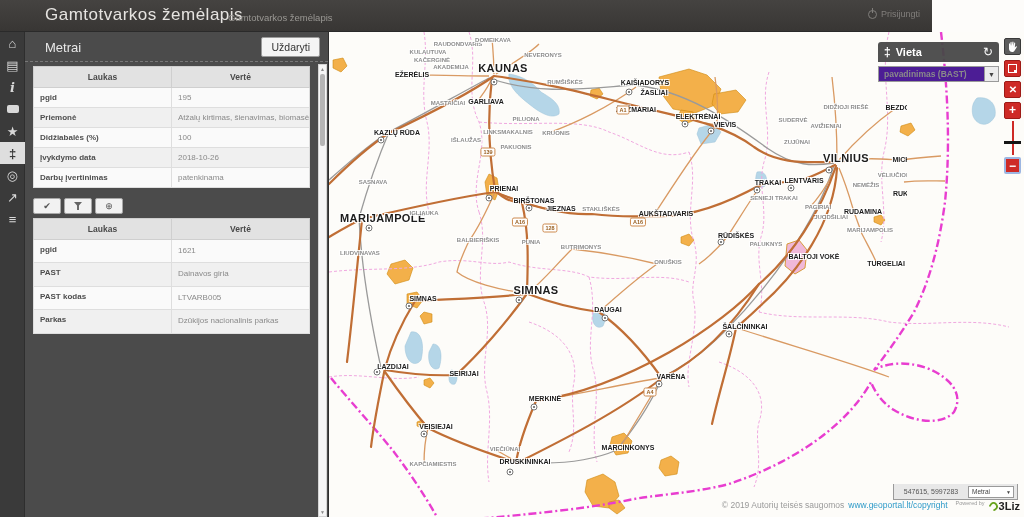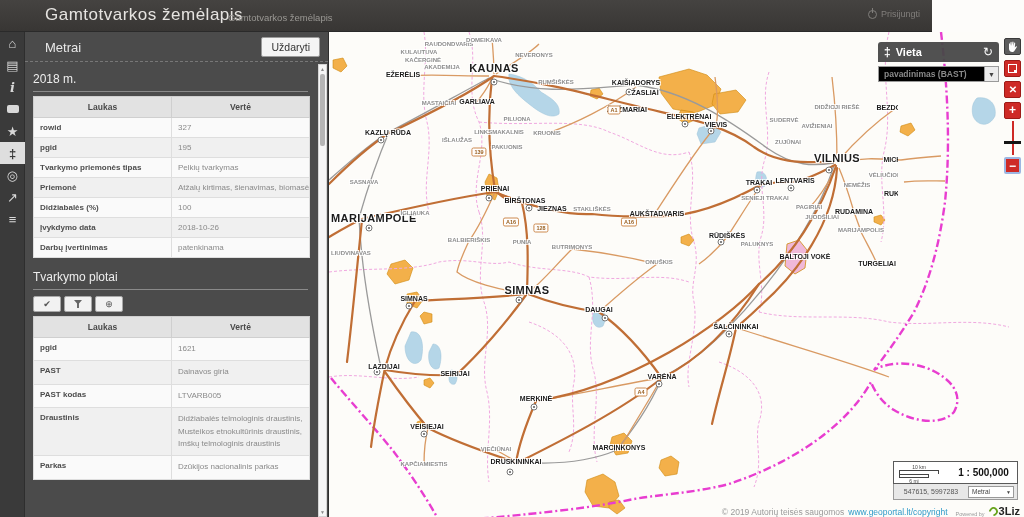--- a/index.html
+++ b/index.html
@@ -50,38 +50,38 @@
   .funnel{width:8px;height:8px;background:#666;clip-path:polygon(0 0,100% 0,62% 45%,62% 100%,38% 100%,38% 45%)}
   
   .pscroll{position:absolute;right:1px;top:32px;bottom:0;width:9px;background:#f6f6f6;border:1px solid #d5d5d5}
   .pscroll .arr{position:absolute;left:0;width:7px;font-size:5px;color:#888;text-align:center;cursor:pointer}
   .pscroll .arr.up{top:1px}.pscroll .arr.down{bottom:1px}
   .pscroll .thumb{position:absolute;left:1px;top:9px;width:5px;height:72px;background:#b5b5b5;border-radius:2px;cursor:pointer}
 
   
   .map{position:absolute;left:329px;top:32px;width:695px;height:485px;background:#fdfcf9;cursor:grab}
   .map svg{position:absolute;left:0;top:0}
-  .map-labels{position:absolute;left:329px;top:32px;width:569px;height:485px;pointer-events:none;overflow:hidden;z-index:5}
+  .map-labels{position:absolute;left:338px;top:32px;width:569px;height:485px;pointer-events:none;overflow:hidden;z-index:5}
   .lbl{position:absolute;transform:translate(-50%,-50%);font-weight:bold;color:#1c1c1c;white-space:nowrap;
        text-shadow:1px 1px 0 #fff,-1px -1px 0 #fff,1px -1px 0 #fff,-1px 1px 0 #fff}
   .lbl.c{font-size:11px;letter-spacing:.4px}
   .lbl.t{font-size:7px}
   .lbl.v{font-size:6px;color:#8d8d8d}
   .lbl.L{transform:translate(0,-50%)}
   .badge{position:absolute;transform:translate(-50%,-50%);font-size:5.5px;font-weight:bold;color:#9a6022;
      background:#fff;border:1px solid #cd8a4e;border-radius:2px;padding:0 2px;line-height:7px}
 
   
   .vieta{position:absolute;left:878px;top:42px;width:121px;z-index:10}
   .vieta-head{height:20px;background:rgba(72,72,72,.95);border-radius:3px 3px 0 0;color:#fff;
      display:flex;align-items:center;padding:0 6px;gap:5px}
   .vieta-head .vpin{font-weight:bold;font-size:12px}
   .vieta-head .vtitle{font-size:11px;font-weight:bold;flex:1}
   .vieta-head .vrefresh{font-size:12px;cursor:pointer}
-  .vieta-select{margin-top:4px;height:16px;background:#000000;border:1px solid #9a9a9a;display:flex;align-items:center;cursor:pointer}
+  .vieta-select{margin-top:4px;height:16px;background:#4c1d95;border:1px solid #9a9a9a;display:flex;align-items:center;cursor:pointer}
   .vieta-select .vval{flex:1;font-size:8.5px;font-weight:bold;color:#8a8a8a;padding-left:5px}
   .vieta-select .varrow{width:14px;height:100%;border-left:1px solid #9a9a9a;background:#ececec;
      display:flex;align-items:center;justify-content:center;font-size:7px;color:#444}
 
   
   .mapbtn{position:absolute;left:1004px;width:17px;height:17px;border-radius:2px;z-index:10;
      color:#fff;font-weight:bold;text-align:center;line-height:15px;font-size:12px;cursor:pointer}
   .mapbtn.red{background:#ce2a26;border:1px solid #9e1b17}
   .hand{top:38px;background:rgba(75,75,75,.9);border:1px solid #3a3a3a}
   .btn-box{top:60px}
@@ -101,21 +101,21 @@
   .sbar .mline{position:absolute;left:0;top:10px;width:30px;height:4px;border:1px solid #444;border-top:1px solid #444}
   .sbar .milab{position:absolute;left:0;top:14px;width:30px;text-align:center;font-size:5px;color:#444}
   .ratio{flex:1;text-align:center;align-self:center;font-size:10px;font-weight:bold;color:#111;padding-right:4px}
   .coordbox{position:absolute;left:893px;top:484px;width:125px;height:16px;background:#e8e8e8;border:1px solid #9a9a9a;border-top:none;z-index:10;display:flex;align-items:center}
   .coords{flex:1;font-size:7px;color:#555;text-align:center}
   .unitsel{width:46px;height:12px;margin-right:3px;background:#fff;border:1px solid #9a9a9a;display:flex;align-items:center;cursor:pointer}
   .unitsel .uval{flex:1;font-size:6.5px;color:#444;padding-left:3px}
   .unitsel .uarr{font-size:5px;color:#444;padding-right:2px}
 
   
-  .attrib{position:absolute;right:4px;top:500px;height:17px;display:flex;align-items:flex-end;gap:4px;z-index:10;font-size:8.5px}
+  .attrib{position:absolute;right:4px;top:500px;height:17px;display:flex;align-items:flex-start;gap:4px;z-index:10;font-size:8.5px}
   .attrib .copy{color:#9a9a9a}
   .attrib a{color:#2f9bc9;text-decoration:none}
   .attrib .pby{font-size:5.5px;color:#9a9a9a;margin-left:4px}
   .logo3liz{display:flex;align-items:center;font-size:11px;font-weight:bold;color:#222}
   .swoosh{display:inline-block;width:9px;height:9px;border:2.5px solid #69a41e;border-left-color:transparent;border-radius:50%;transform:rotate(-45deg);margin-right:1px}
 </style>
 </head>
 <body>
 
 <div class="app">
@@ -400,61 +400,51 @@
       <span class="badge" style="left: 150px; top: 120px;">139</span>
       <span class="badge" style="left: 300px; top: 190px;">A16</span>
     </div>
 
   <div class="panel">
     <div class="panel-head">
       <span class="panel-title">Metrai</span>
       <button class="close-btn">Uždaryti</button>
     </div>
 
-    <div class="sec-head">2018 m.</div>
     <table class="ptable">
       <thead>
         <tr>
           <th>Laukas</th>
           <th>Vertė</th>
         </tr>
       </thead>
       <tbody>
           <tr>
-            <td class="f">rowid</td>
-            <td class="v">327</td>
-          </tr>
-          <tr>
             <td class="f">pgid</td>
             <td class="v">195</td>
           </tr>
           <tr>
-            <td class="f">Tvarkymo priemonės tipas</td>
-            <td class="v">Pelkių tvarkymas</td>
-          </tr>
-          <tr>
             <td class="f">Priemonė</td>
             <td class="v">Atžalų kirtimas, šienavimas, biomasės pašalinimas.</td>
           </tr>
           <tr>
             <td class="f">Didžiabalės (%)</td>
             <td class="v">100</td>
           </tr>
           <tr>
             <td class="f">Įvykdymo data</td>
             <td class="v">2018-10-26</td>
           </tr>
           <tr>
             <td class="f">Darbų įvertinimas</td>
             <td class="v">patenkinama</td>
           </tr>
         </tbody>
     </table>
 
-    <div class="sec-head">Tvarkymo plotai</div>
     <div class="mini-toolbar">
       <span class="mini-btn">
           <span>✔</span>
         </span>
       <span class="mini-btn">
           <span class="funnel"></span>
         </span>
       <span class="mini-btn">
           <span>⊕</span>
         </span>
@@ -473,24 +463,20 @@
           </tr>
           <tr>
             <td class="f">PAST</td>
             <td class="v">Dainavos giria</td>
           </tr>
           <tr>
             <td class="f">PAST kodas</td>
             <td class="v">LTVARB005</td>
           </tr>
           <tr>
-            <td class="f">Draustinis</td>
-            <td class="v">Didžiabalės telmologinis draustinis, Musteikos etnokultūrinis draustinis, Imškų telmologinis draustinis</td>
-          </tr>
-          <tr>
             <td class="f">Parkas</td>
             <td class="v">Dzūkijos nacionalinis parkas</td>
           </tr>
         </tbody>
     </table>
 
     <div class="pscroll">
       <span class="arr up">▲</span>
       <span class="thumb"></span>
       <span class="arr down">▼</span>
@@ -516,29 +502,20 @@
   </div>
   <div class="mapbtn red btn-box">
       <i></i>
     </div>
   <div class="mapbtn red btn-ext"><span>✕</span></div>
   <div class="mapbtn red btn-plus"><span>+</span></div>
   <div class="zoomline"></div>
   <div class="zoomtick"></div>
   <div class="mapbtn red btn-minus"><span>−</span></div>
 
-  <div class="scalebox">
-    <span class="sbar">
-      <span class="kmlab">10 km</span>
-      <span class="kline"></span>
-      <span class="mline"></span>
-      <span class="milab">6 mi</span>
-    </span>
-    <span class="ratio">1 : 500,000</span>
-  </div>
   <div class="coordbox">
     <span class="coords">547615, 5997283</span>
     <span class="unitsel">
       <span class="uval">Metrai</span>
       <span class="uarr">▼</span>
     </span>
   </div>
 
   <div class="attrib">
     <span class="copy">© 2019 Autorių teisės saugomos</span>

